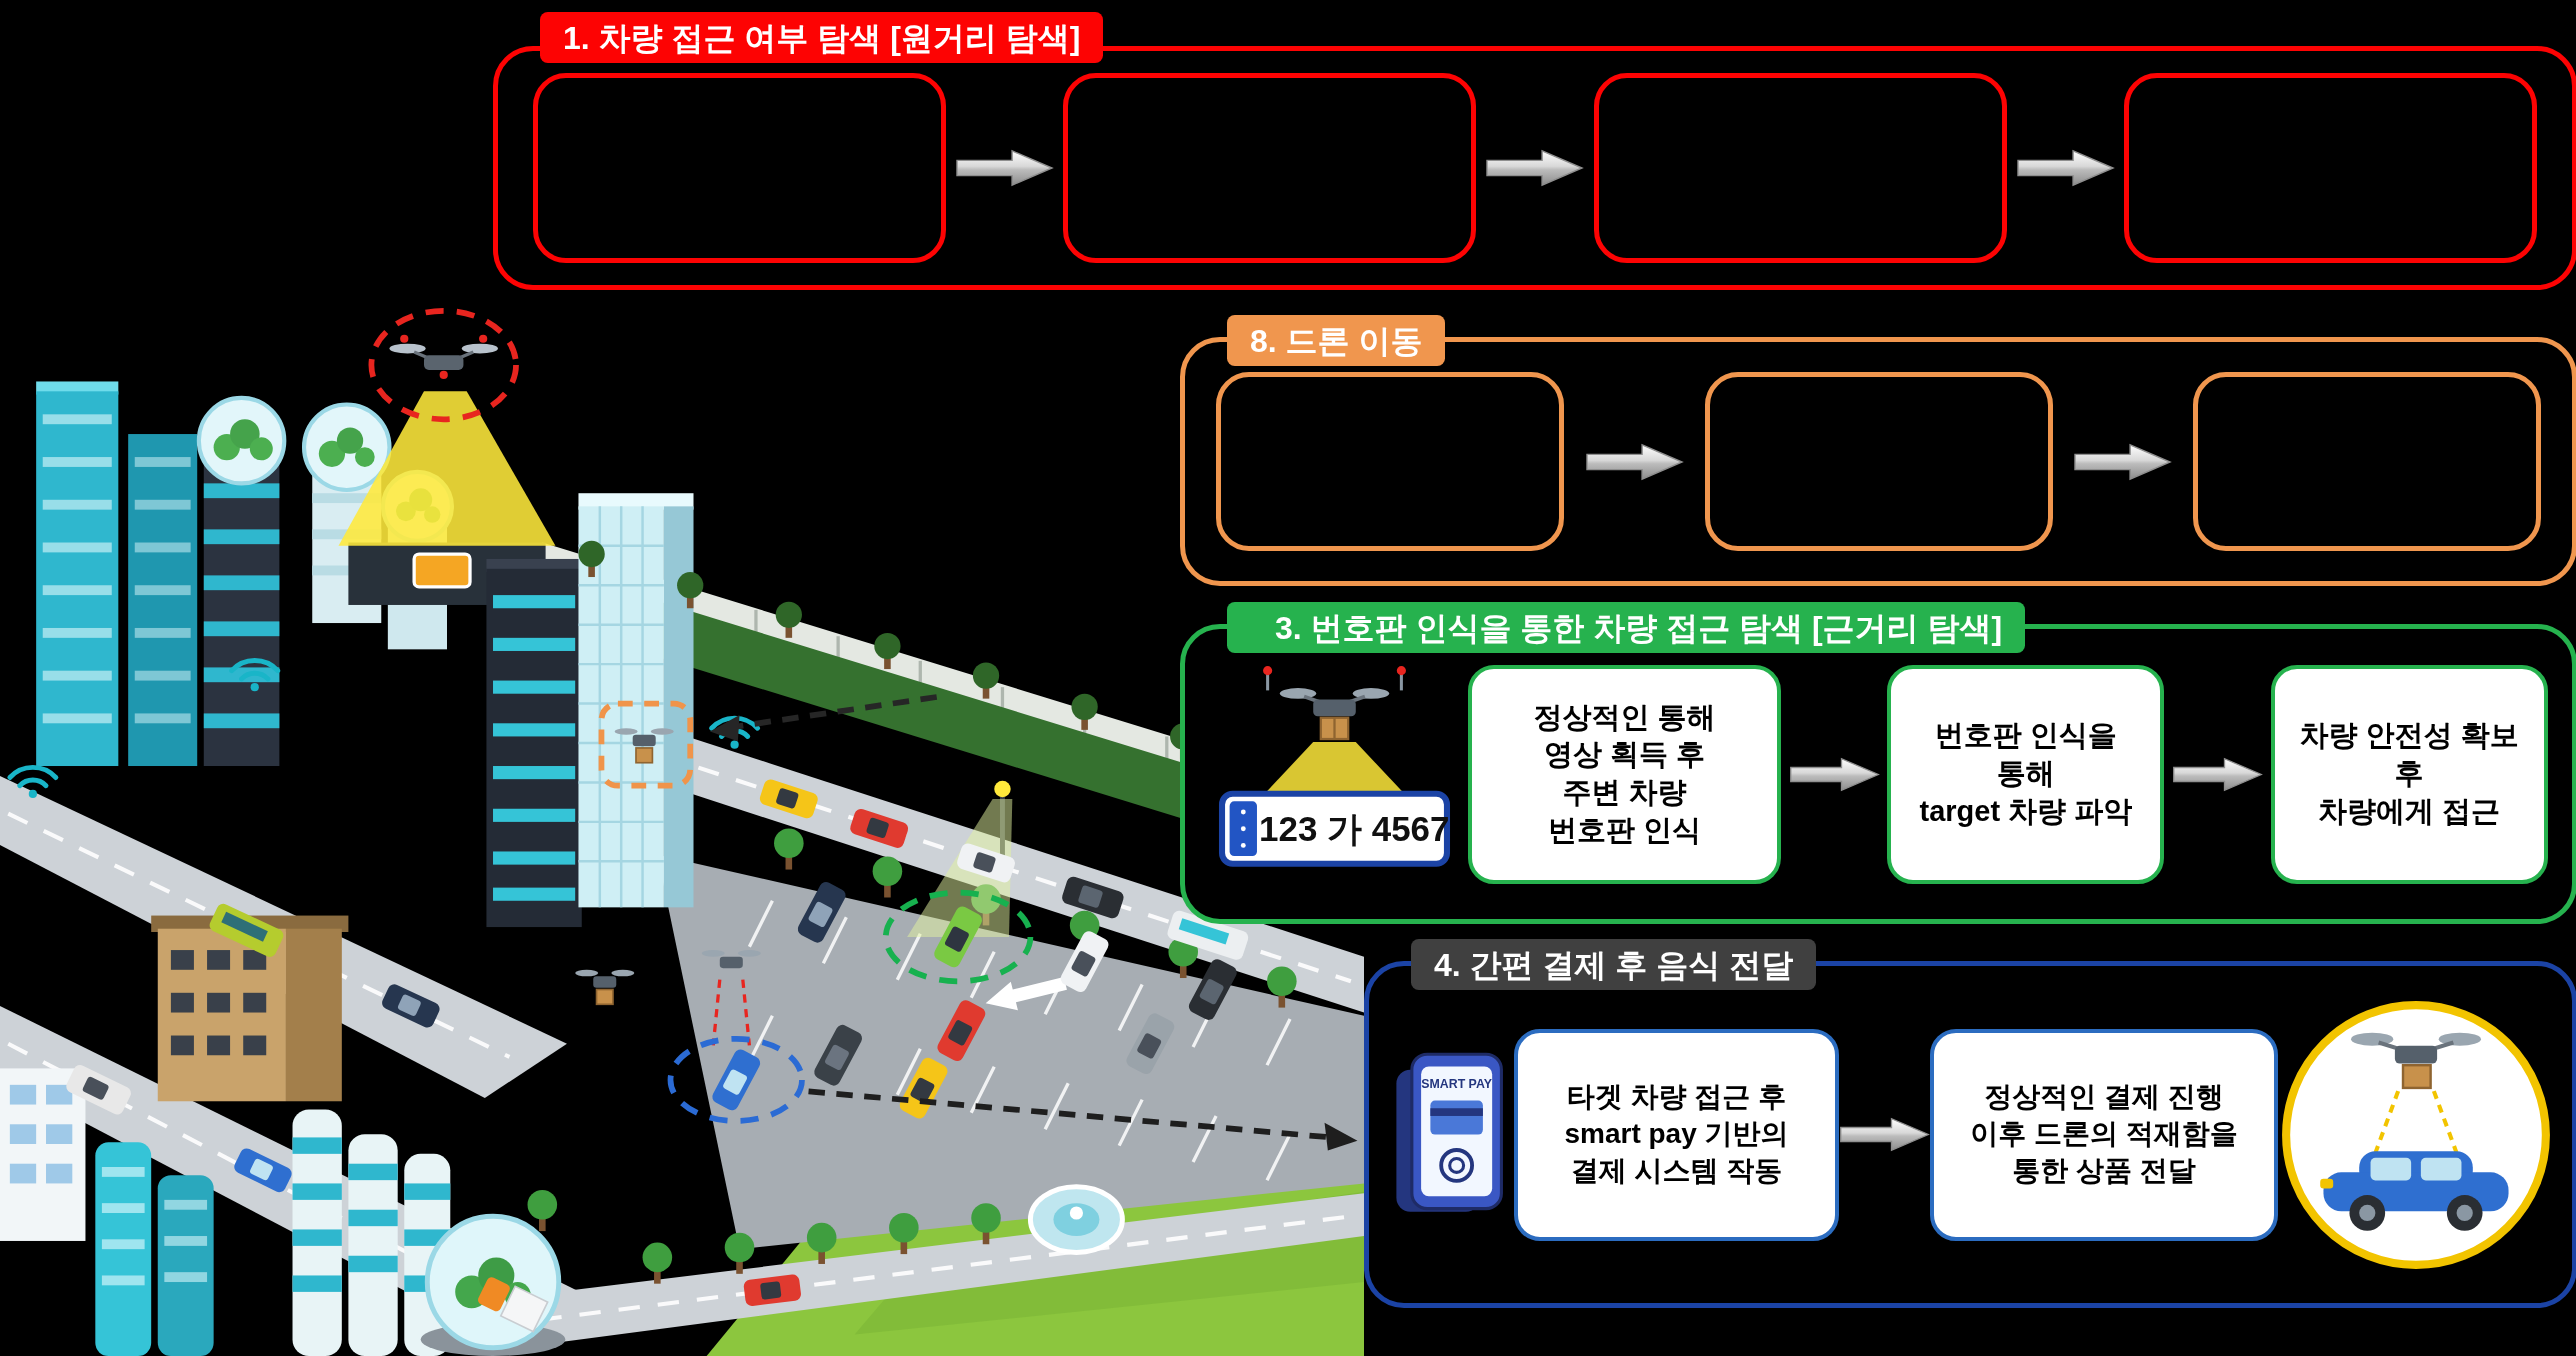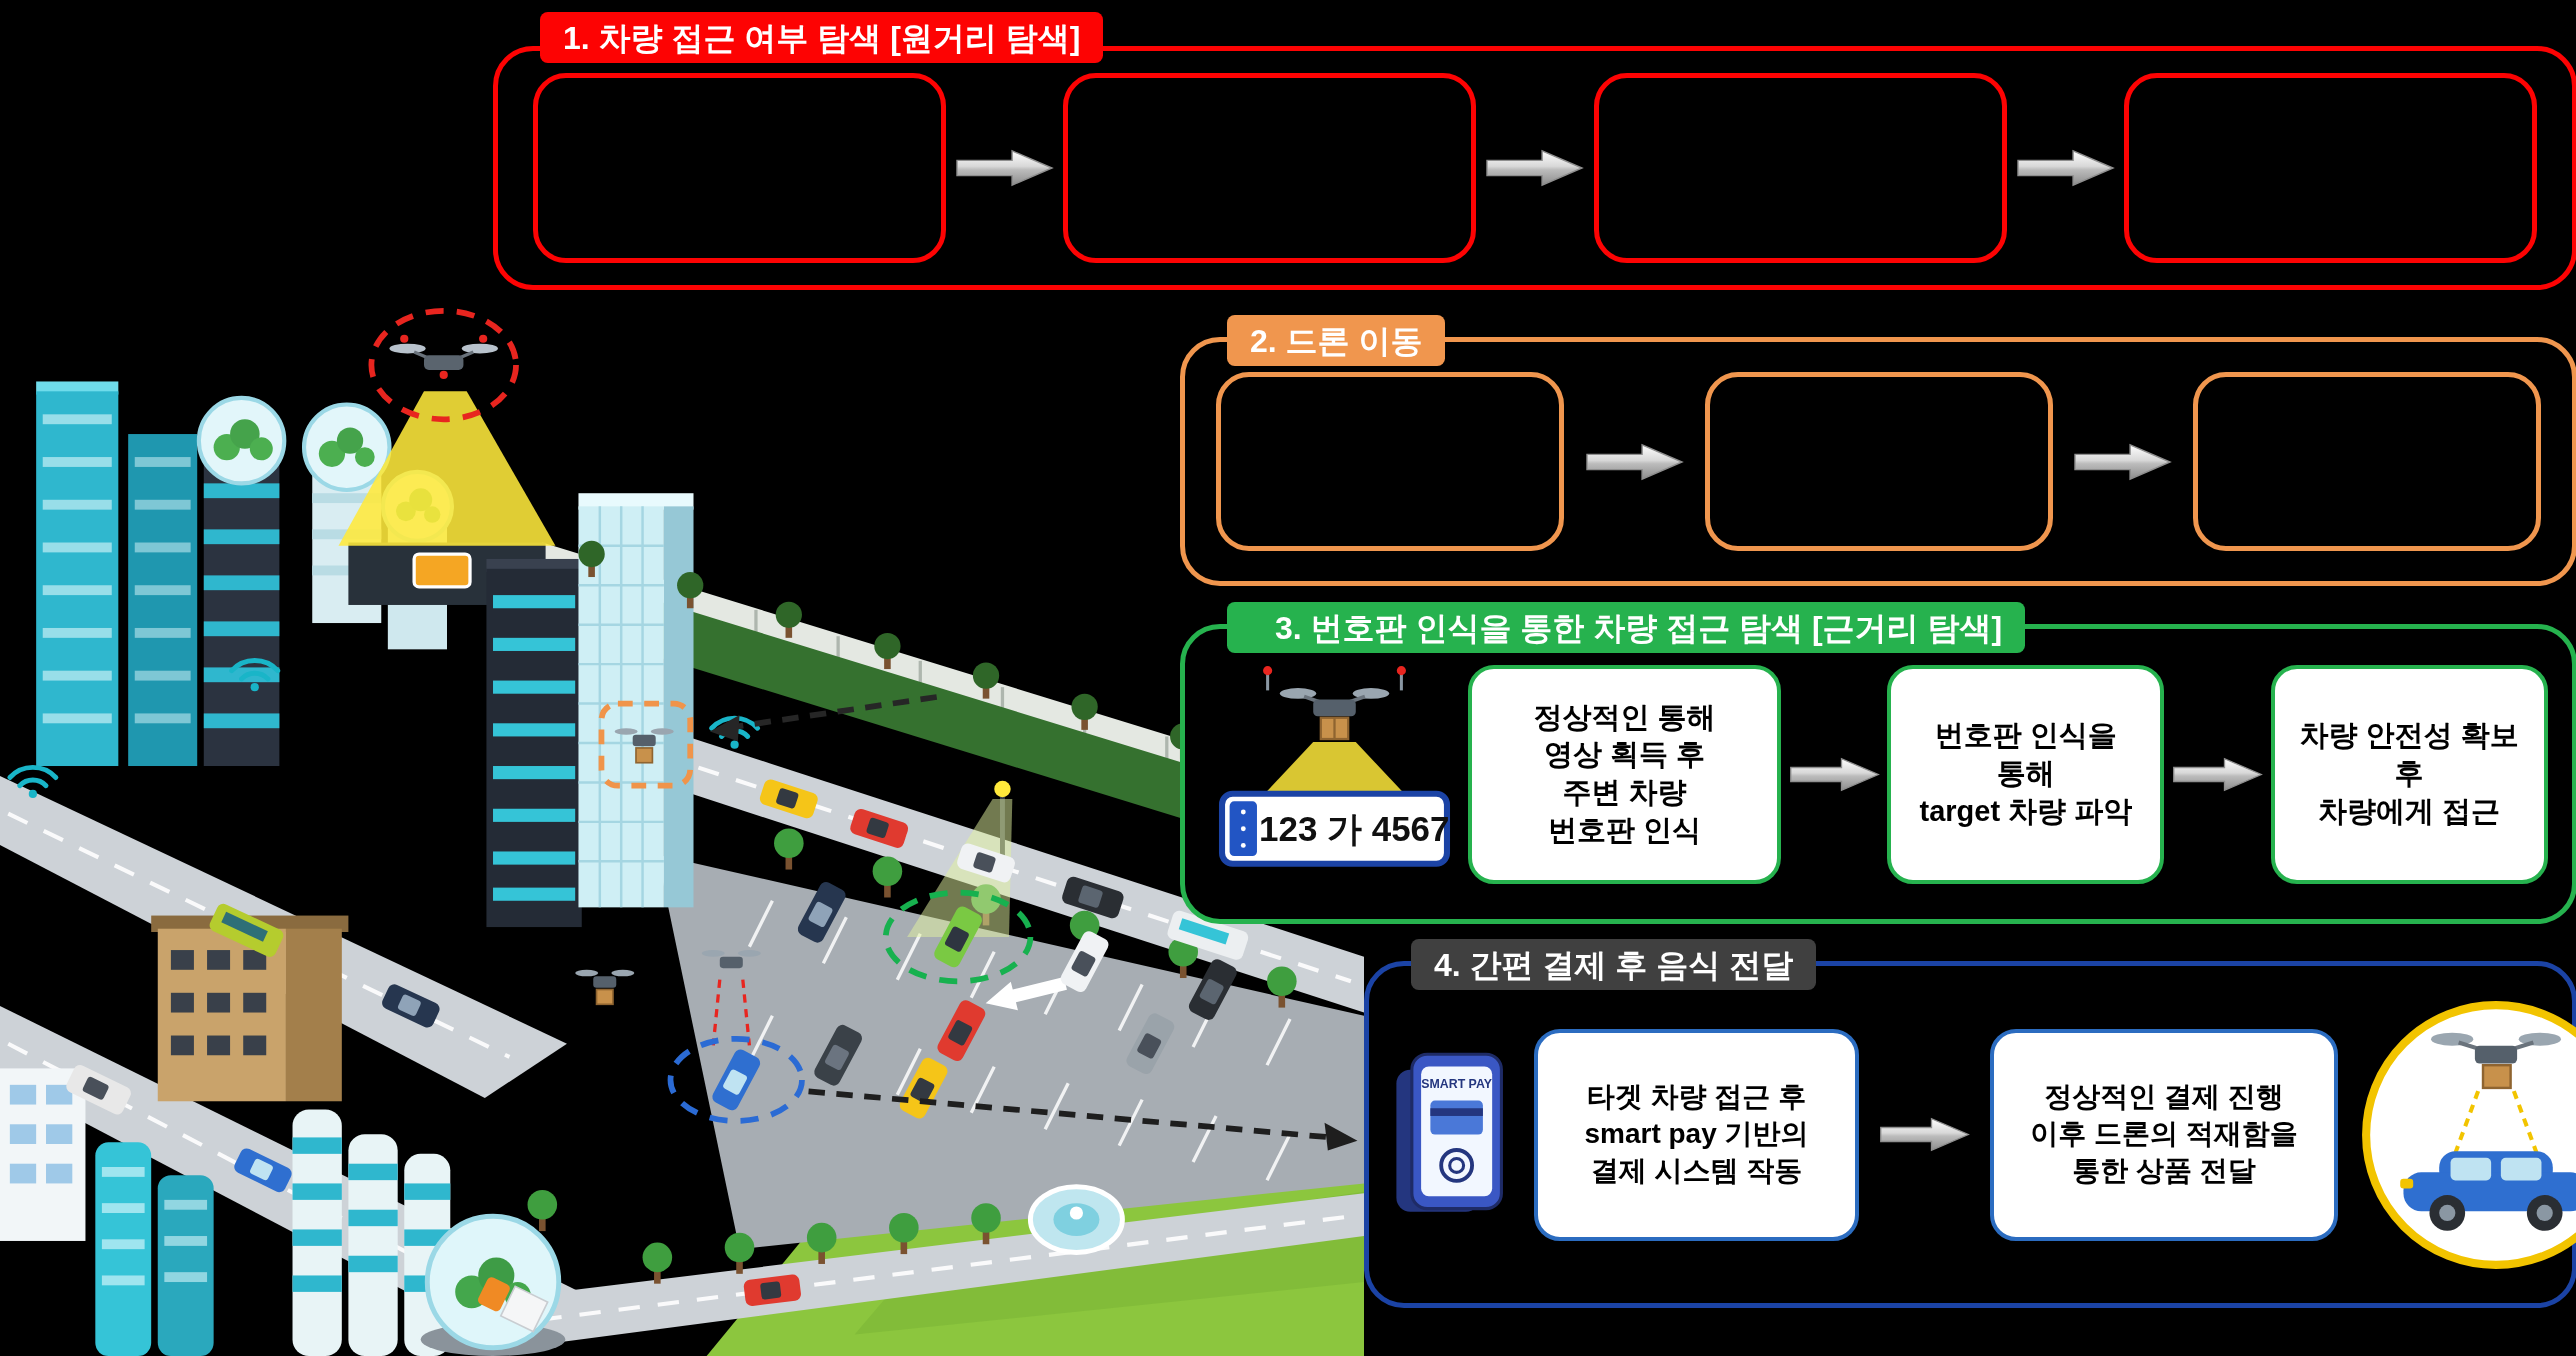--- a/index.html
+++ b/index.html
@@ -26,21 +26,21 @@
   .b2{background:#F0964E;top:-27px;}
 
   .p3{left:1180px;top:624px;width:1387px;height:290px;border-color:#26B24E;}
   .p3 .flow{padding:0 24.4px;}
   .p3 .tbox{border:4.4px solid #26B24E;border-radius:26px;font-size:29px;line-height:1.3;height:211px;}
   .g1{width:305px;}.g2{width:269px;}.g3{width:269px;}
   .p3 .flow-arrow{width:91px;height:35px;}
   .b3{background:#26B24E;top:-27px;padding-left:48px;}
 
   .p4{left:1364px;top:961px;width:1203px;height:337px;border-color:#1B43A5;}
-  .p4 .flow{padding:0 21px;gap:20px;}
+  .p4 .flow{padding:0 21px;}
   .p4 .tbox{border:4.4px solid #2B6CC0;border-radius:26px;font-size:28px;line-height:1.32;height:204px;}
   .u1{width:317px;}.u2{width:340px;}
   .p4 .flow-arrow{width:91px;height:35px;}
   .b4{background:#404040;top:-27px;}
 
   .plate-illo{width:251px;height:228px;flex:0 0 auto;}
   .phone-illo{width:124px;height:173px;flex:0 0 auto;}
   .circle-illo{width:276px;height:276px;flex:0 0 auto;}
 </style>
 </head>
@@ -526,21 +526,21 @@
         </svg>
       <div class="fbox"></div>
       <svg class="flow-arrow" viewBox="0 0 100 40">
           <polygon points="0,12 58,12 58,2 100,20 58,38 58,28 0,28" fill="url(#agrad)" stroke="#8f8f8f" stroke-width="1.5"></polygon>
         </svg>
       <div class="fbox"></div>
     </div>
   </section>
 
   <section class="panel p2">
-    <div class="badge b2">2. 드론 이동</div>
+    <div class="badge b2">8. 드론 이동</div>
     <div class="flow">
       <div class="fbox"></div>
       <svg class="flow-arrow" viewBox="0 0 100 40">
           <polygon points="0,12 58,12 58,2 100,20 58,38 58,28 0,28" fill="url(#agrad)" stroke="#8f8f8f" stroke-width="1.5"></polygon>
         </svg>
       <div class="fbox"></div>
       <svg class="flow-arrow" viewBox="0 0 100 40">
           <polygon points="0,12 58,12 58,2 100,20 58,38 58,28 0,28" fill="url(#agrad)" stroke="#8f8f8f" stroke-width="1.5"></polygon>
         </svg>
       <div class="fbox"></div>

